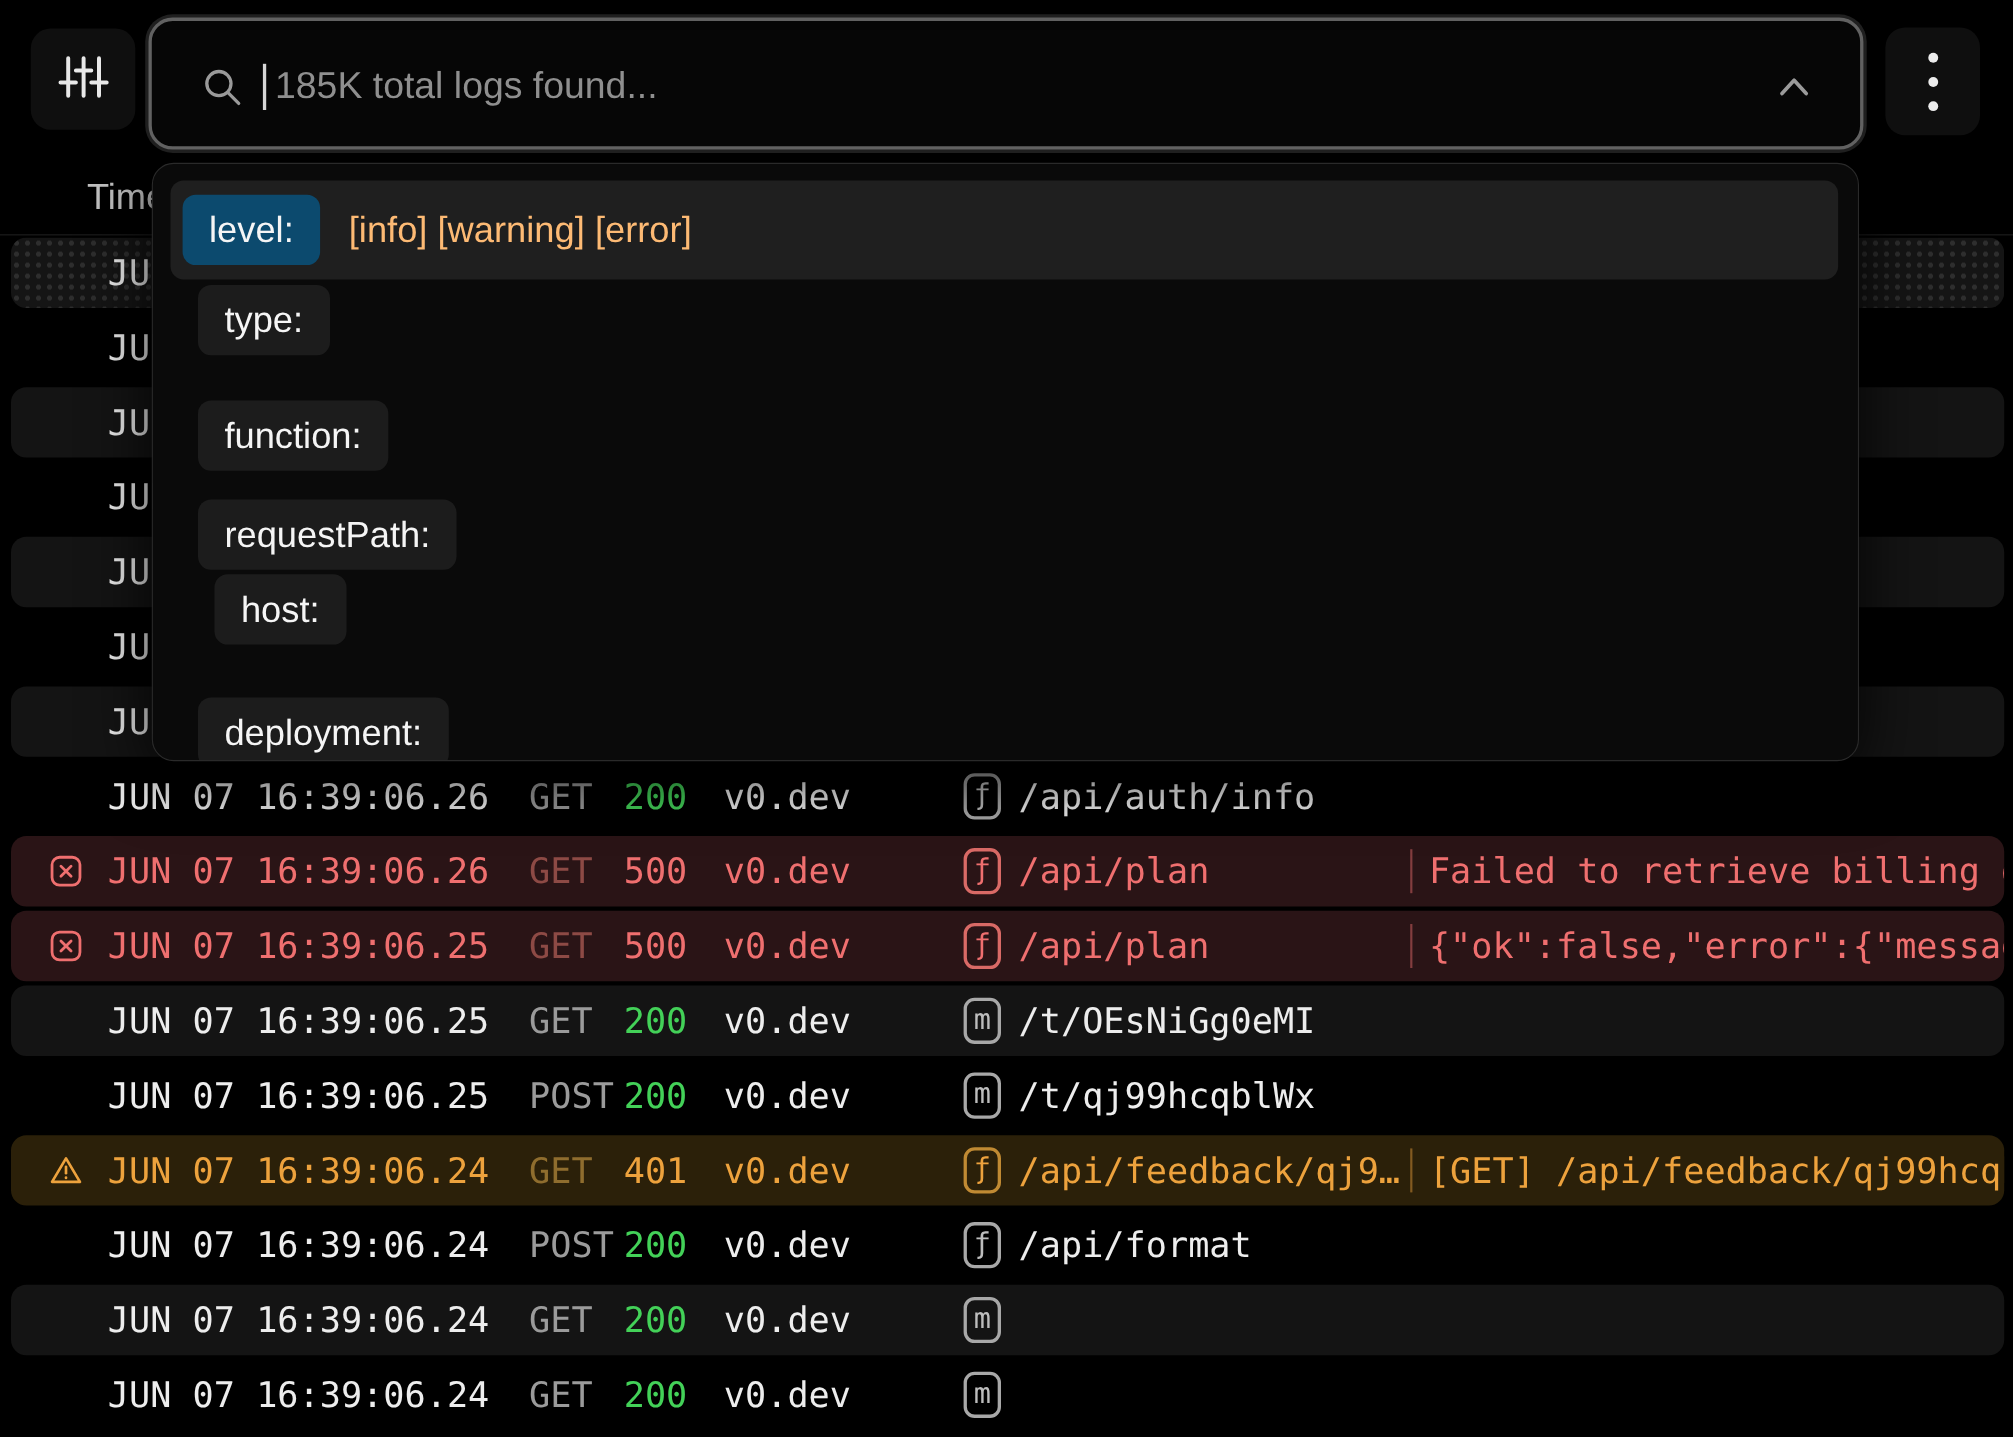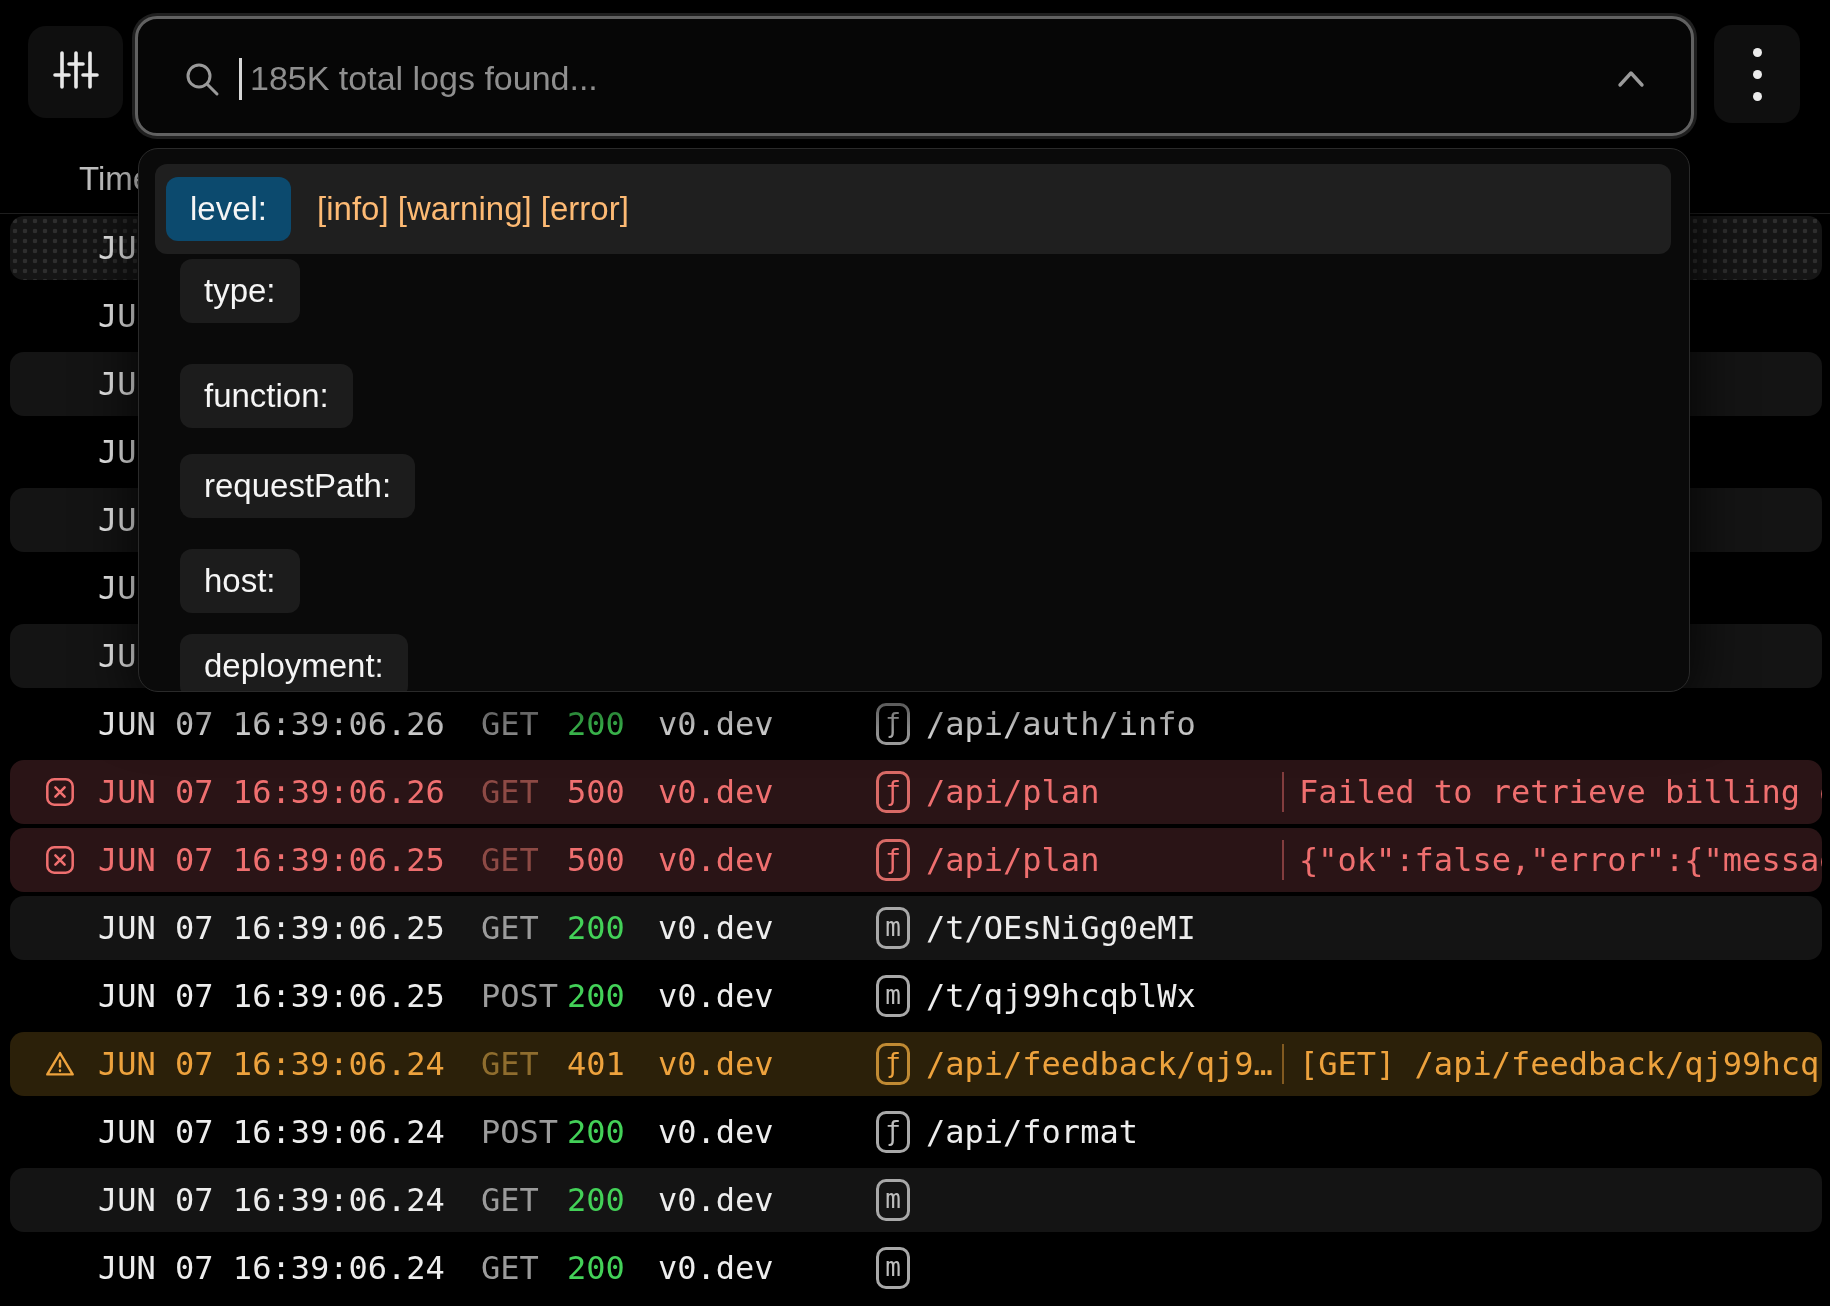--- a/index.html
+++ b/index.html
@@ -241,21 +241,21 @@
 <div id="colheader-rule"></div>
 
 <div id="dropdown">
     <div class="sugg-highlight">
       <span class="sugg-chip">level:</span>
       <span class="sugg-hint">[info] [warning] [error]</span>
     </div>
     <span class="sugg-chip standalone" style="top: 110px;">type:</span>
     <span class="sugg-chip standalone" style="top: 215px;">function:</span>
     <span class="sugg-chip standalone" style="top: 305px;">requestPath:</span>
-    <span class="sugg-chip standalone" style="top: 400px;">host:</span>
+    <span class="sugg-chip standalone" style="top: 373px; margin-left: 15px;">host:</span>
     <span class="sugg-chip standalone" style="top: 485px;">deployment:</span>
   </div>
 
 <div id="topbar">
   <div id="filter-btn">
     <span>
       <svg width="48" height="48" viewBox="0 0 48 48" fill="none" stroke="#e8e8e8" stroke-width="3.6" stroke-linecap="round">
         <path d="M10 7v34M24 7v34M38 7v34"></path>
         <path d="M3 29h14M17 18h14M31 29h14"></path>
       </svg>

